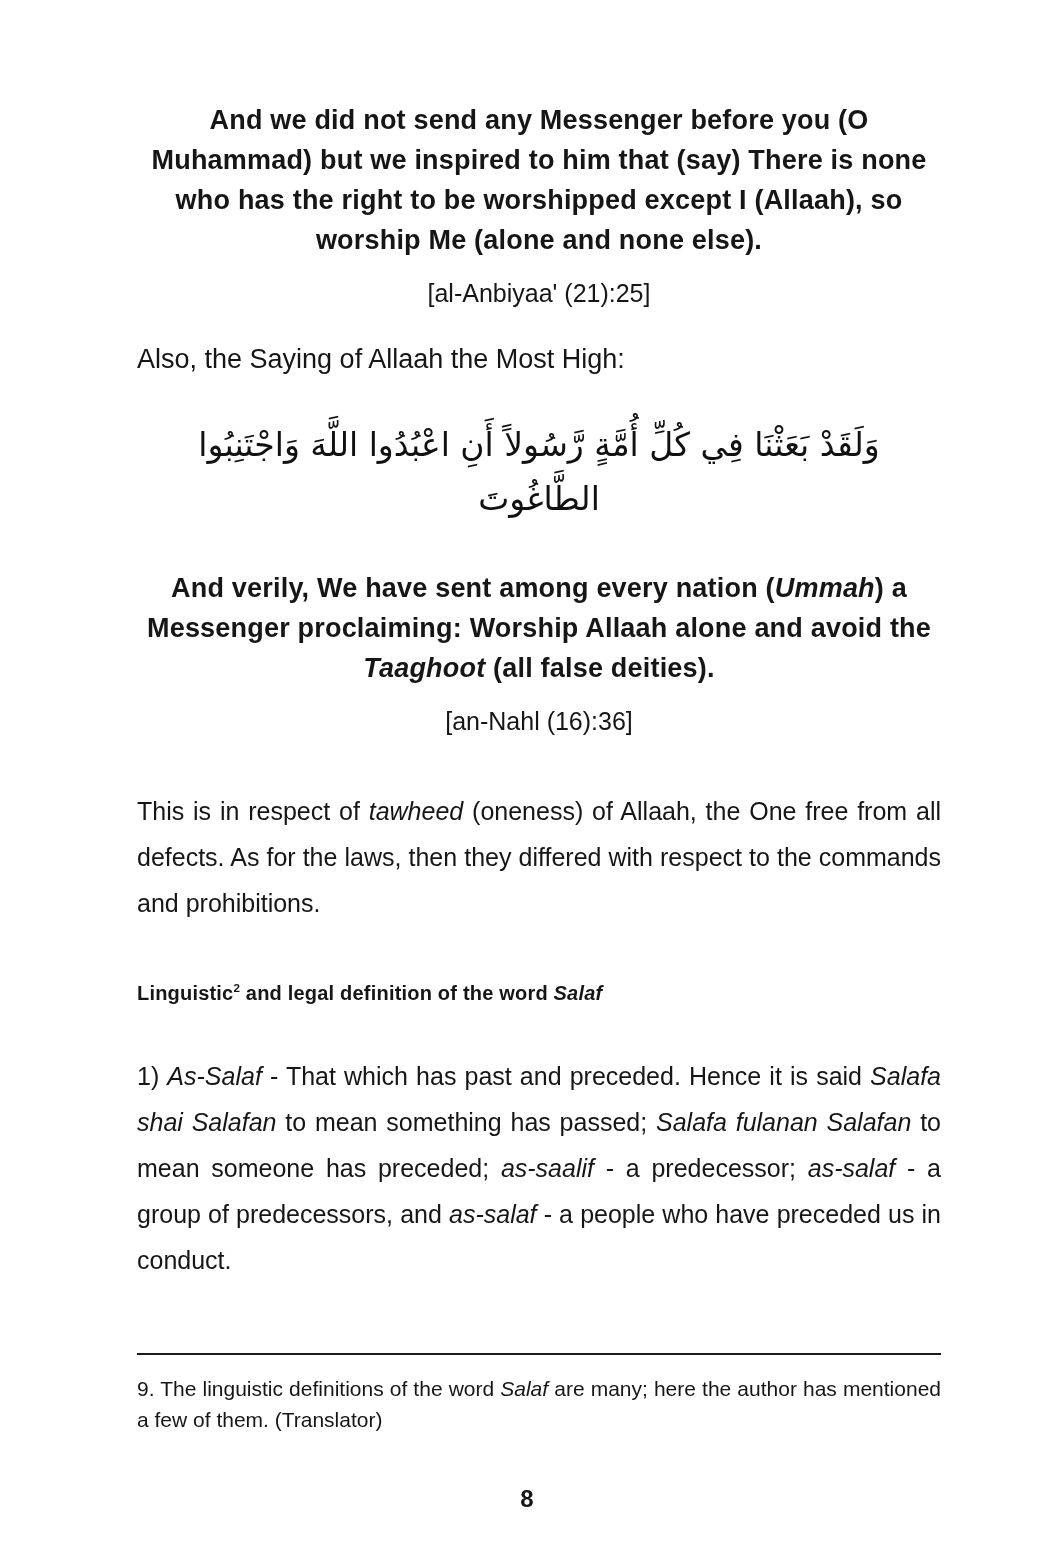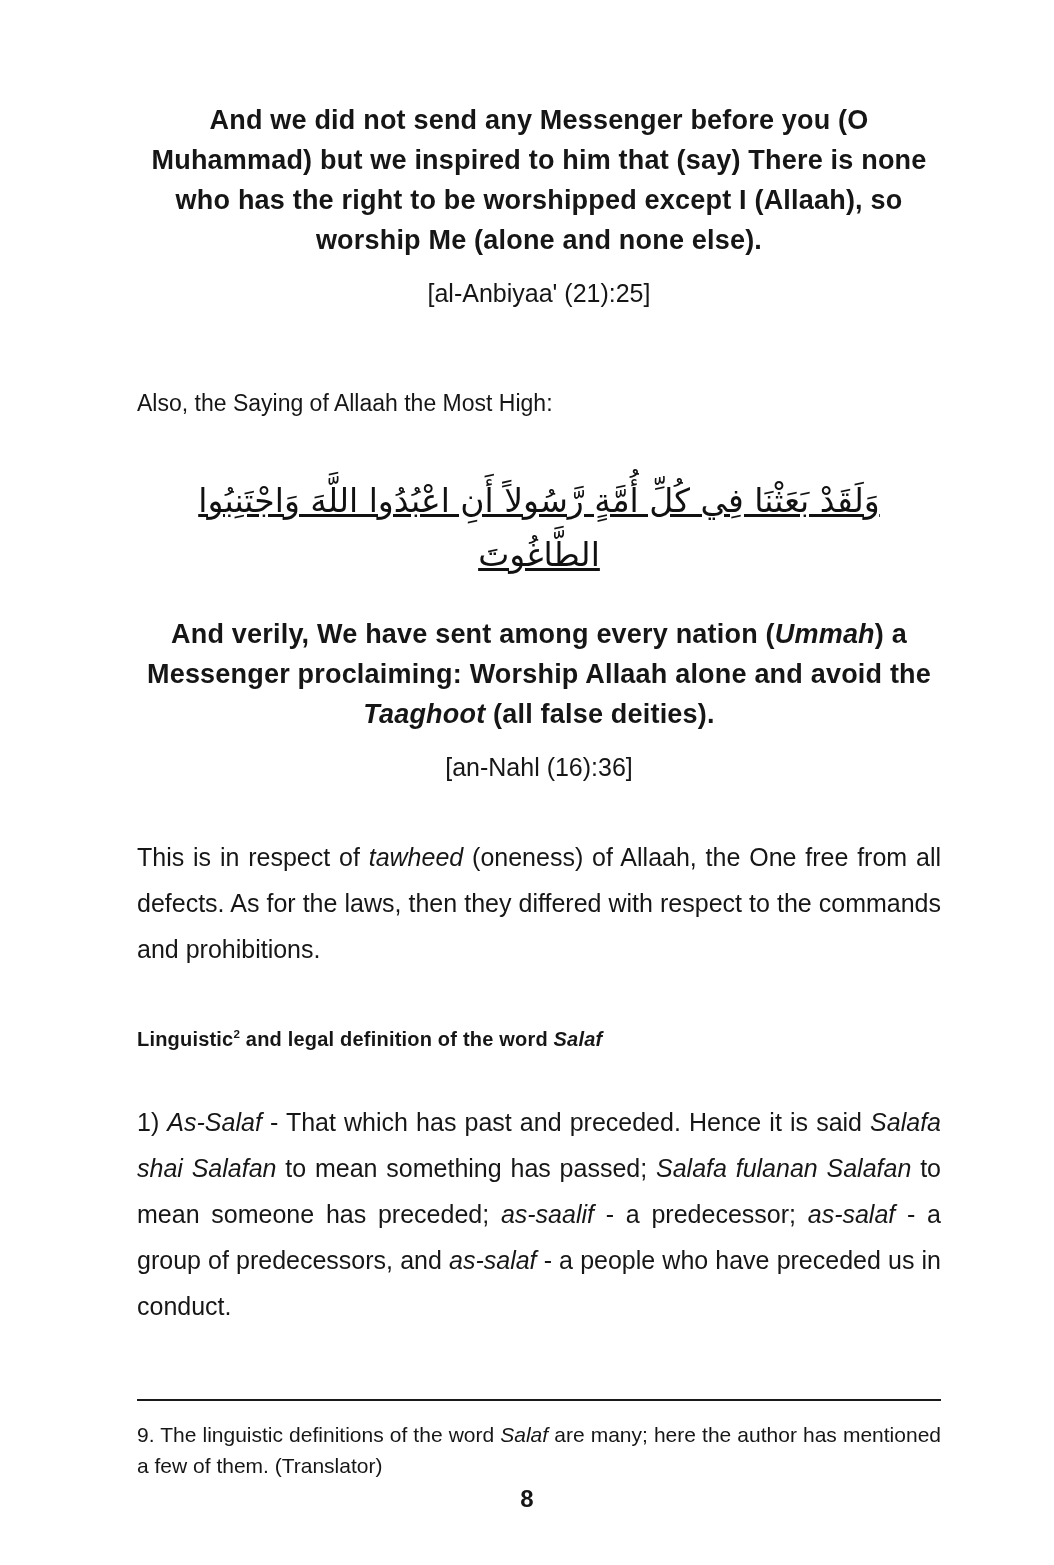--- a/index.html
+++ b/index.html
@@ -27,35 +27,34 @@
     letter-spacing:.2px;
   }
   .quote-ref{
     text-align:center;
     font-weight:normal;
     font-size:25px;
     line-height:38px;
     margin-top:14px;
   }
   .lead-in{
-    font-size:23px;
+    font-size:27px;
     line-height:38px;
-    margin-top:72px;
+    margin-top:28px;
   }
   .arabic-line{
     direction:rtl;
     text-align:center;
     font-family:"DejaVu Sans",sans-serif;
     font-size:33px;
     line-height:54px;
-    margin-top:52px;
+    margin-top:40px;
     color:#111;
-    text-decoration:underline;
   }
-  .quote-block-2{margin-top:32px;}
+  .quote-block-2{margin-top:42px;}
   .body-para{
     font-size:25px;
     line-height:46px;
     text-align:justify;
     margin-top:48px;
   }
   .section-heading{
     font-size:20px;
     font-weight:bold;
     margin-top:56px;

